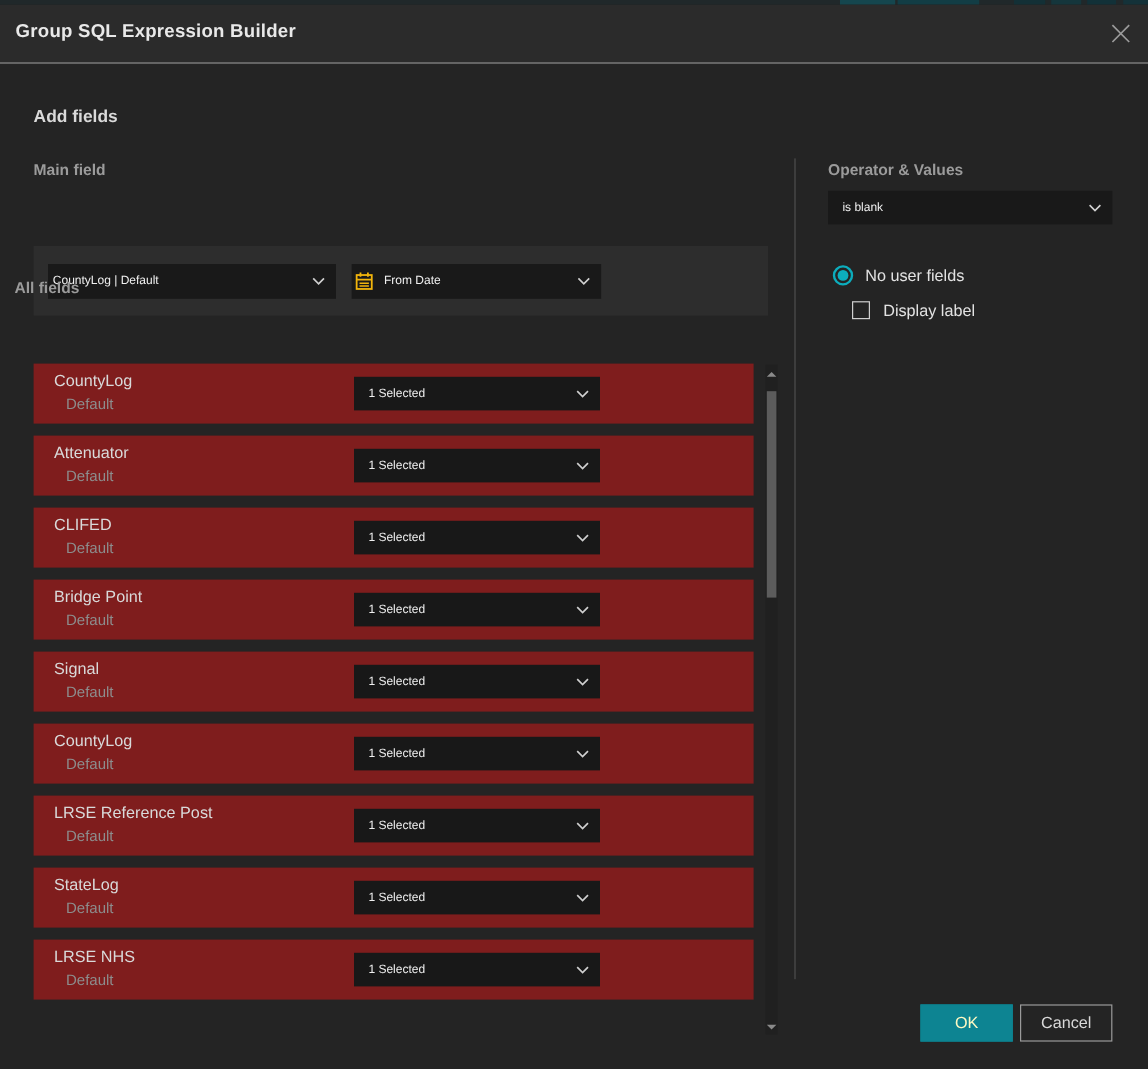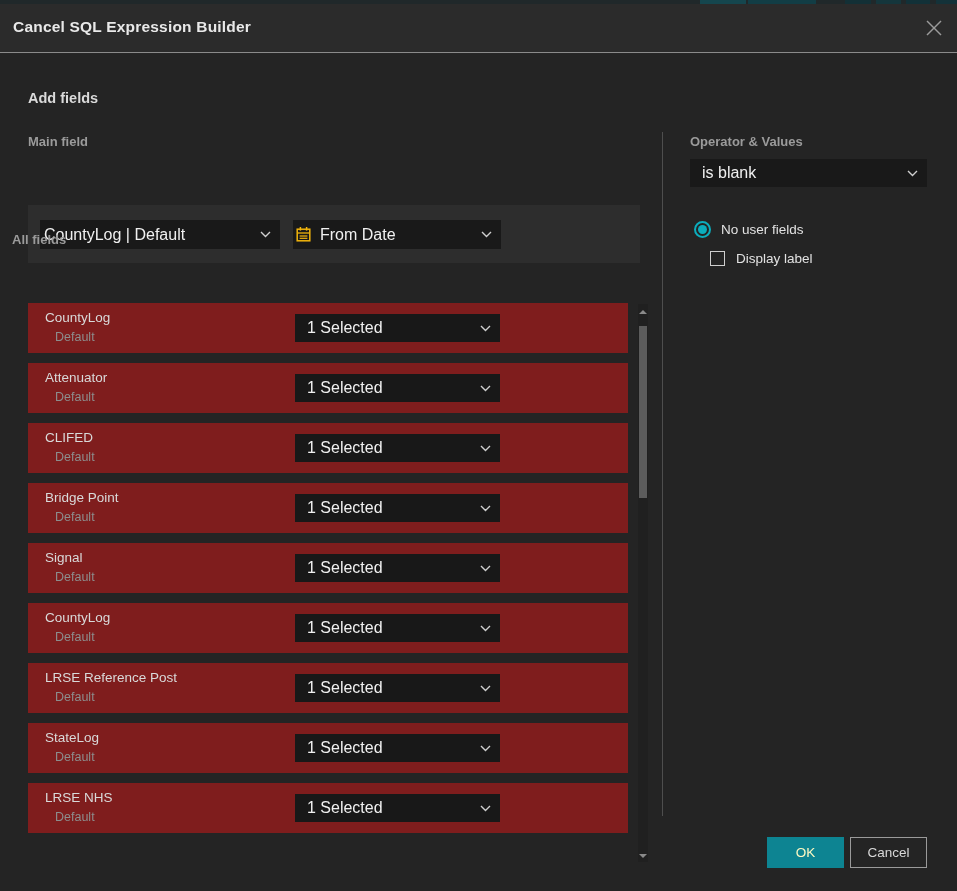--- a/index.html
+++ b/index.html
@@ -19,21 +19,21 @@
                letter-spacing: .2px; color: #e9e9e9; }
   .close-btn { position: absolute; right: 13px; top: 14px; width: 20px; height: 20px; cursor: pointer; }
   .dlg-body { position: absolute; left: 0; top: 50px; width: 957px; height: 858px; background: #242424; }
 
   .h-main { position: absolute; left: 28px; font-size: 14.5px; font-weight: 700; color: #dadada; }
   .h-sub  { position: absolute; font-size: 13px; font-weight: 700; color: #9b9b9b; }
 
   
   .main-box { position: absolute; left: 28px; top: 151px; width: 612px; height: 58px; background: #2d2d2d; }
   .dd { position: absolute; background: #191919; display: flex; align-items: center;
-        color: #f0f0f0; font-size: 16px; cursor: pointer; }
+        color: #f0f0f0; font-size: 10px; cursor: pointer; }
   .dd .dd-label { flex: 1 1 auto; white-space: nowrap; overflow: hidden; }
   .dd .chev { flex: 0 0 auto; margin-right: 9px; }
   .dd-src { left: 12px; top: 15px; width: 240px; height: 29px; padding-left: 4px; justify-content: flex-end; }
   .dd-fld { left: 265px; top: 15px; width: 208px; height: 29px; padding-left: 2px; }
   .cal { margin-right: 8px; flex: 0 0 auto; display: inline-flex; }
 
   
   .rows { position: absolute; left: 28px; top: 249px; width: 600px; }
   .row { position: relative; width: 600px; height: 50px; background: #7f1d1d; margin-bottom: 10px; }
   .row .fname { position: absolute; left: 17px; top: 7px;  font-size: 13.5px; color: #d9d9d9; }
@@ -78,21 +78,21 @@
     <div class="bg-frag" style="left:748px;width:68px;background:#123d45;"></div>
     <div class="bg-frag" style="left:845px;width:26px;background:#133036;"></div>
     <div class="bg-frag" style="left:876px;width:25px;background:#153post6;background:#15363c;"></div>
     <div class="bg-frag" style="left:906px;width:24px;background:#123138;"></div>
     <div class="bg-frag" style="left:936px;width:21px;background:#143239;"></div>
   </div>
 
   <div class="dialog">
 
     <div class="dlg-header">
-      <div class="dlg-title">Cancel SQL Expression Builder</div>
+      <div class="dlg-title">Group SQL Expression Builder</div>
       <div class="close-btn">
         <svg width="20" height="20" viewBox="0 0 20 20">
           <line x1="3" y1="3" x2="17" y2="17" stroke="#9b9b9b" stroke-width="1.4"></line>
           <line x1="17" y1="3" x2="3" y2="17" stroke="#9b9b9b" stroke-width="1.4"></line>
         </svg>
       </div>
     </div>
 
     <div class="dlg-body">
 

